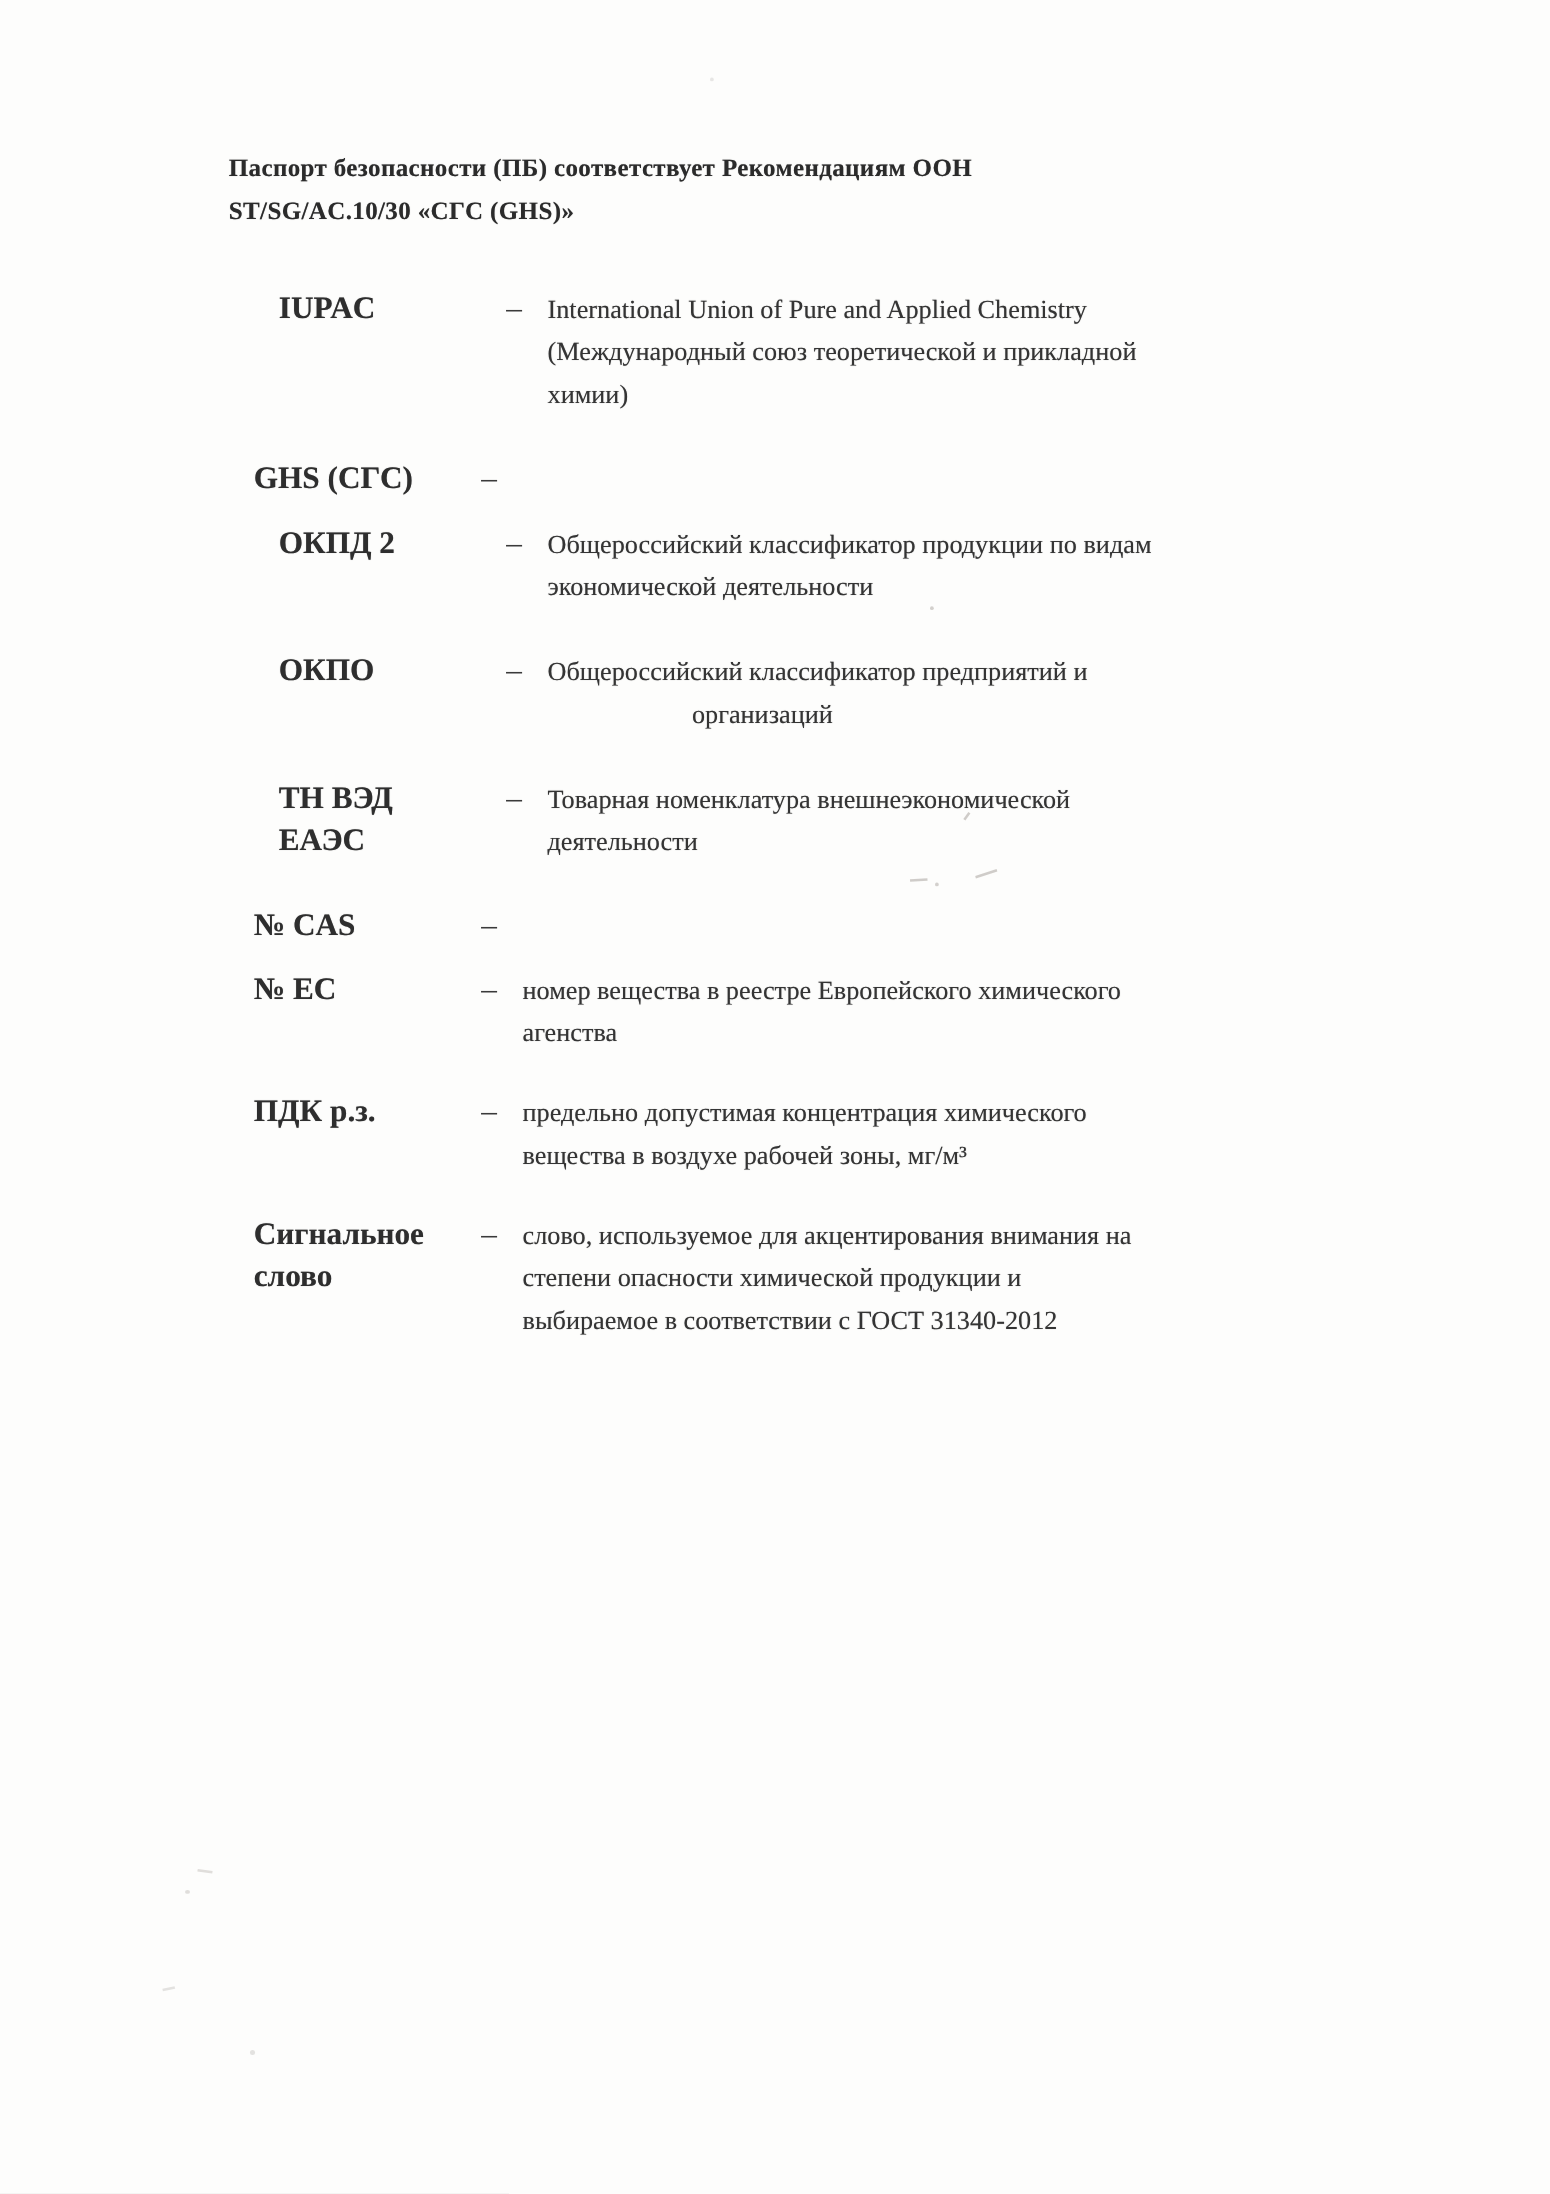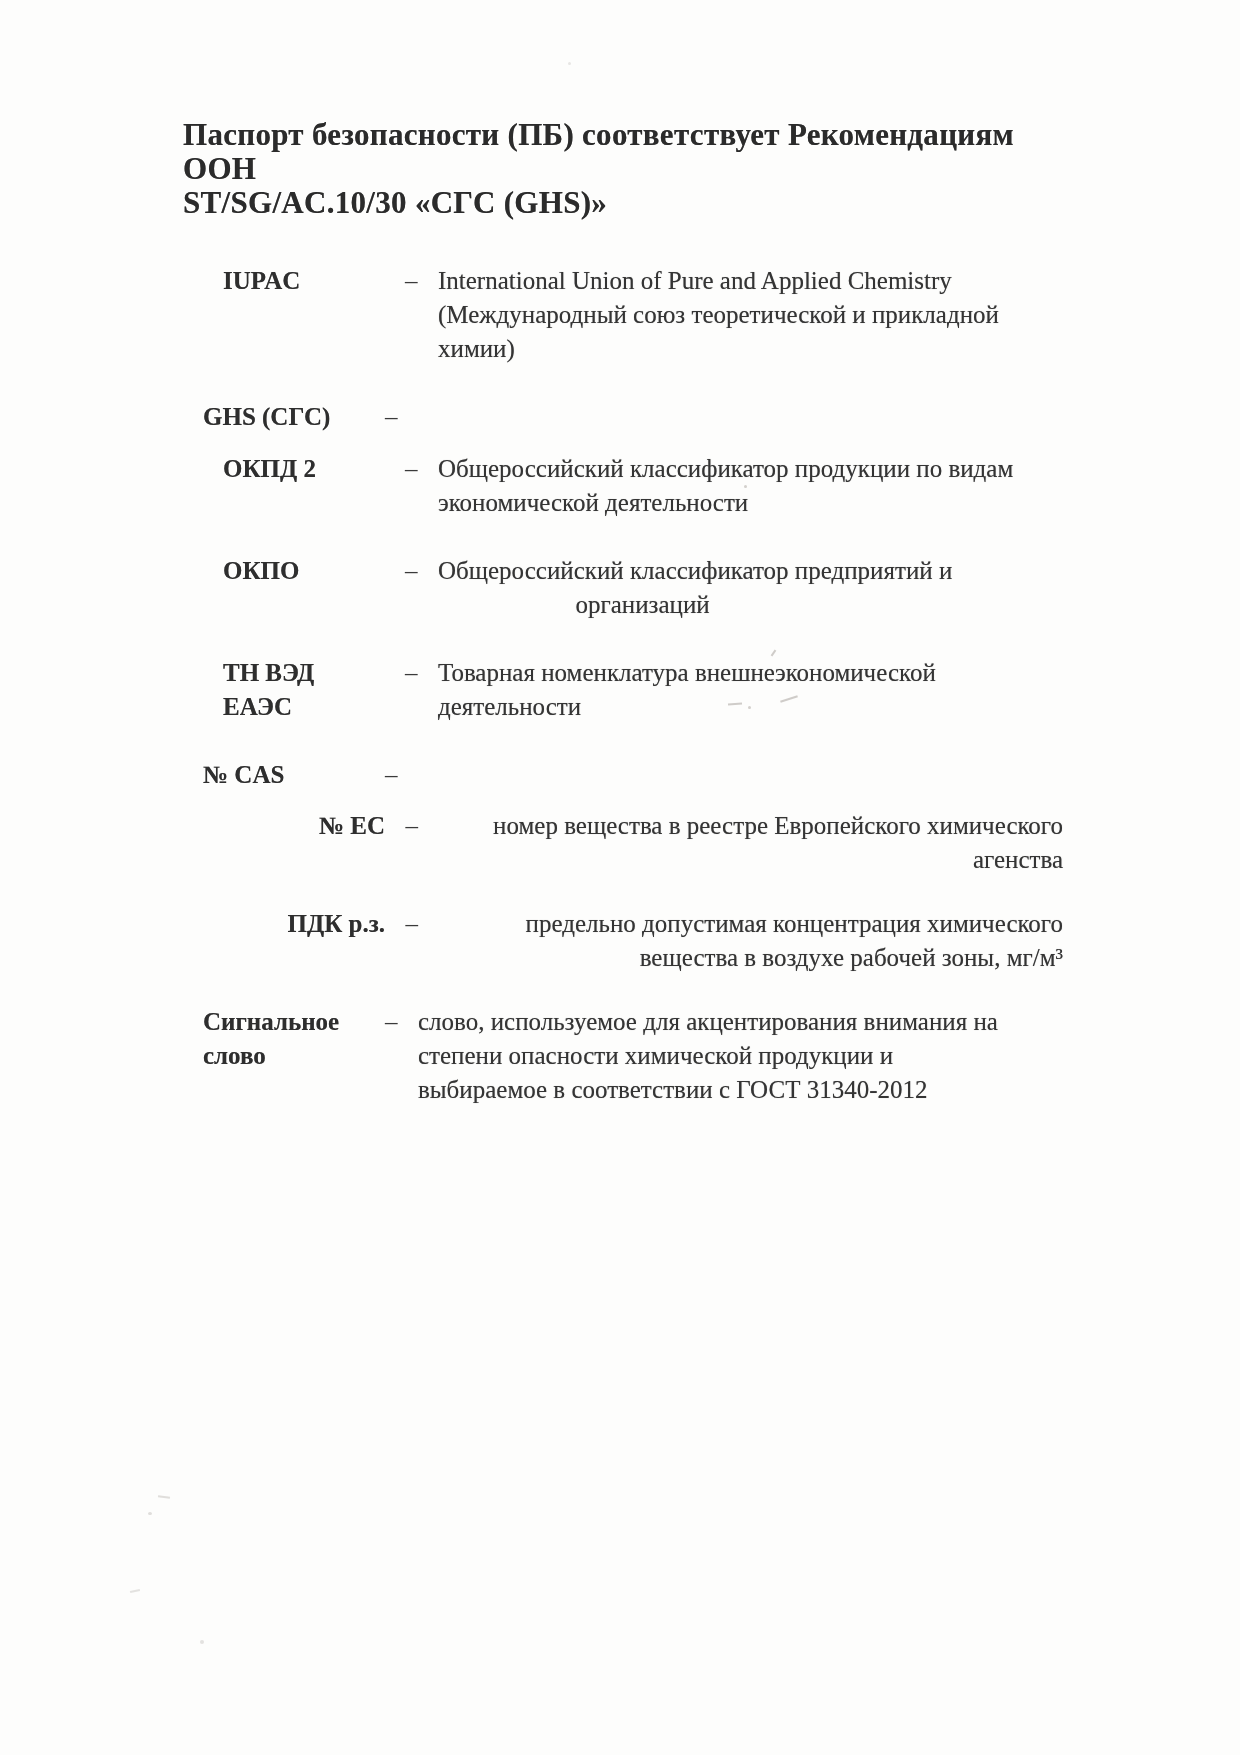--- a/index.html
+++ b/index.html
@@ -19,21 +19,21 @@
     color: #323232;
   }
   .content {
     position: absolute;
     top: 118px;
     left: 183px;
     width: 900px;
   }
   .doc-header {
     font-weight: bold;
-    font-size: 31px;
+    font-size: 20px;
     line-height: 34px;
     letter-spacing: 0.3px;
     color: #2b2b2b;
     white-space: pre-wrap;
     margin: 0 0 44px 0;
     text-shadow: 0 0 0.6px rgba(40,40,40,0.55);
   }
   .glossary {
     margin-left: 20px;
   }
@@ -54,28 +54,28 @@
   .entry .dash {
     flex: none;
     width: 33px;
     font-size: 25px;
     line-height: 34px;
     color: #3a3a3a;
   }
   .entry .def {
     flex: none;
     width: 645px;
-    font-size: 25px;
+    font-size: 21px;
     line-height: 34px;
     white-space: pre-wrap;
     color: #343434;
     text-shadow: 0 0 0.7px rgba(50,50,50,0.5);
   }
   .mb34 { margin-bottom: 34px; justify-content: flex-end; }
-  .mb30 { margin-bottom: 30px; text-align: right; }
+  .mb30 { margin-bottom: 30px; }
   .mb28 { margin-bottom: 17px; }
   .mb18 { margin-bottom: 18px; }
   .mb0  { margin-bottom: 0; }
 
   
   .speck {
     position: absolute;
     pointer-events: none;
   }
   .speck-line {

